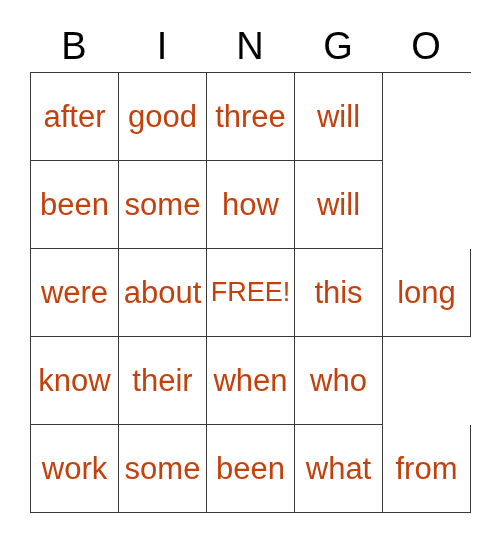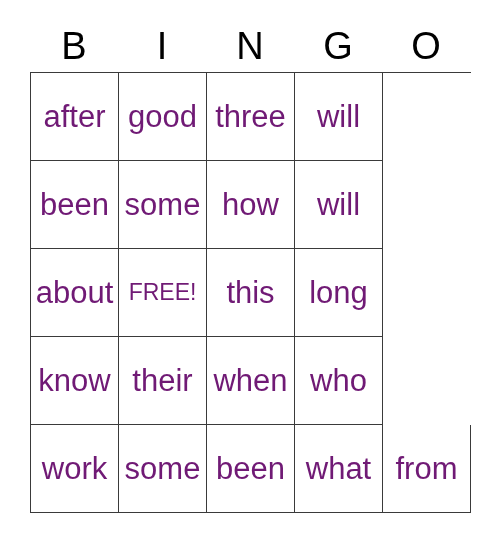--- a/index.html
+++ b/index.html
@@ -60,26 +60,26 @@
     display: flex;
     align-items: center;
     justify-content: center;
     overflow: hidden;
     box-sizing: content-box;
   }
   .cell-text {
     font-size: 31px;
     line-height: 1;
     white-space: nowrap;
-    color: #701a75;
+    color: #c2410c;
     display: block;
     text-align: center;
   }
   .cell.free .cell-text {
-    font-size: 23px;
+    font-size: 27px;
   }
 </style>
 </head>
 <body>
 
 <div id="card">
 
   <div class="header-row">
     <div class="header-cell">
       <span>B</span>
@@ -125,20 +125,23 @@
       <div class="cell">
         <span class="cell-text">how</span>
       </div>
       <div class="cell">
         <span class="cell-text">will</span>
       </div>
     </div>
 
     <div class="grid-row">
       <div class="cell">
+        <span class="cell-text">were</span>
+      </div>
+      <div class="cell">
         <span class="cell-text">about</span>
       </div>
       <div class="cell free">
         <span class="cell-text">FREE!</span>
       </div>
       <div class="cell">
         <span class="cell-text">this</span>
       </div>
       <div class="cell">
         <span class="cell-text">long</span>

